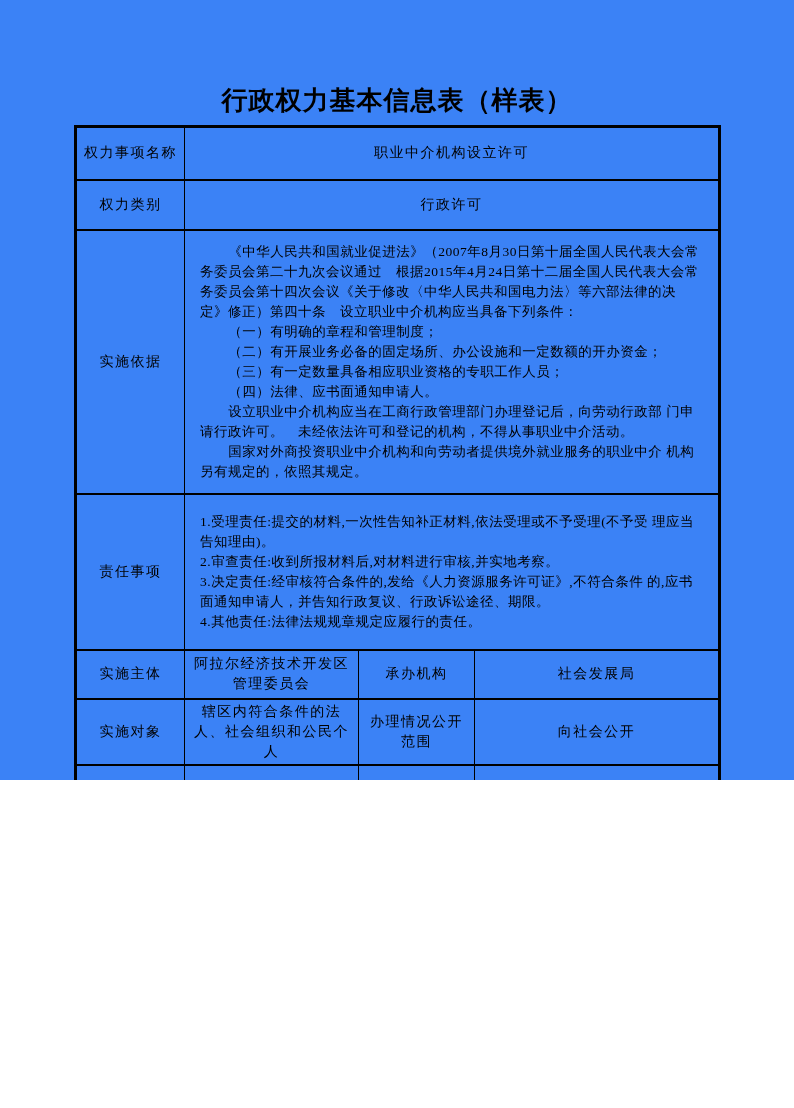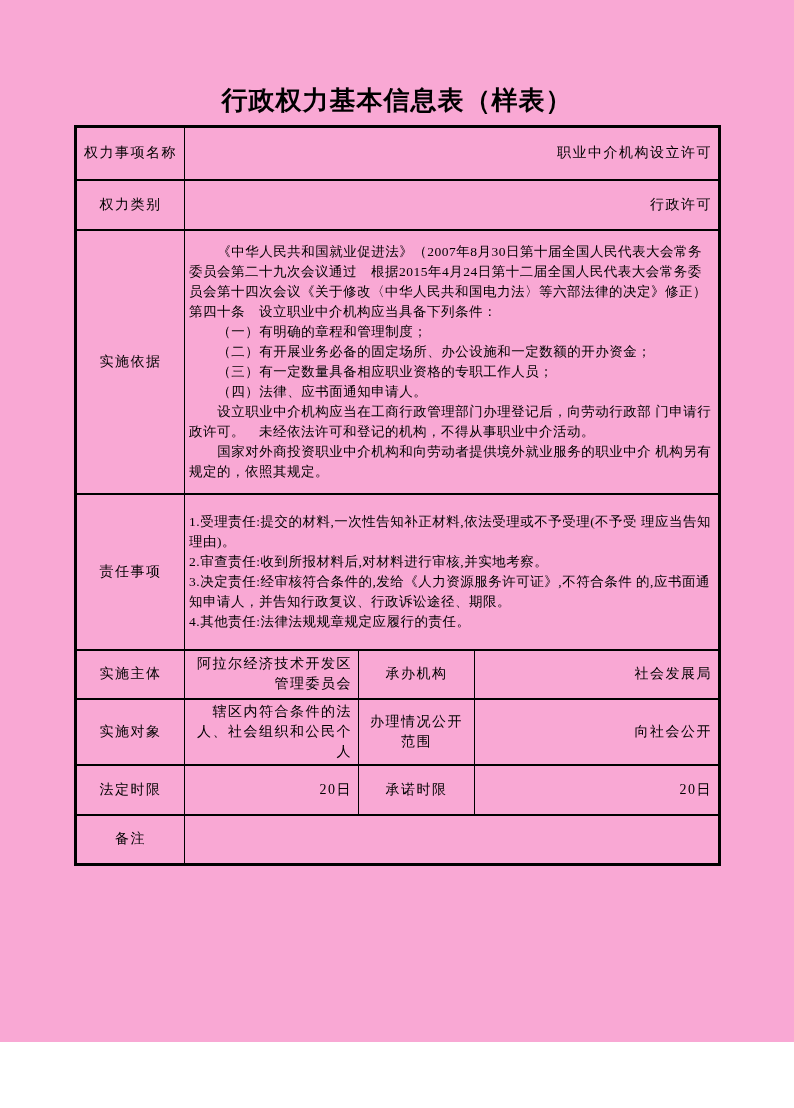--- a/index.html
+++ b/index.html
@@ -4,22 +4,22 @@
 <style>
   * { margin: 0; padding: 0; box-sizing: border-box; }
   html, body {
     width: 794px; height: 1108px;
     background: #ffffff;
     color: #000000;
     font-family: "Liberation Serif", "DejaVu Serif", serif;
   }
   .page {
     position: relative;
-    width: 794px; height: 1042px;
-    background: #f9a8d4;
+    width: 794px; height: 780px;
+    background: #3b82f6;
     overflow: hidden;
   }
   .doc-title {
     position: absolute;
     top: 83px; left: 0;
     width: 100%;
     text-align: center;
     font-size: 26px;
     font-weight: 700;
     letter-spacing: 1px;
@@ -41,32 +41,32 @@
     overflow: hidden;
   }
   td.lbl {
     text-align: center;
     font-size: 14px;
     letter-spacing: 1.5px;
     padding: 2px 5px;
     line-height: 20px;
   }
   td.val {
-    text-align: right;
+    text-align: center;
     font-size: 14px;
     letter-spacing: 1.5px;
     padding: 2px 6px;
     line-height: 20px;
   }
   td.text {
     text-align: left;
     font-size: 13.5px;
     letter-spacing: 0.5px;
     line-height: 20px;
-    padding: 5px 4px;
+    padding: 5px 15px;
     margin-top: 35px;
   }
   td.text p { margin: 0; }
   p.indent { text-indent: 2.1em; }
   p.item { text-indent: 0; }
   tr.r1 td { height: 53px; }
   tr.r2 td { height: 50px; margin-left: 6px; }
   tr.r3 td { height: 264px; }
   tr.r4 td { height: 156px; }
   tr.r5 td { height: 49px; }

